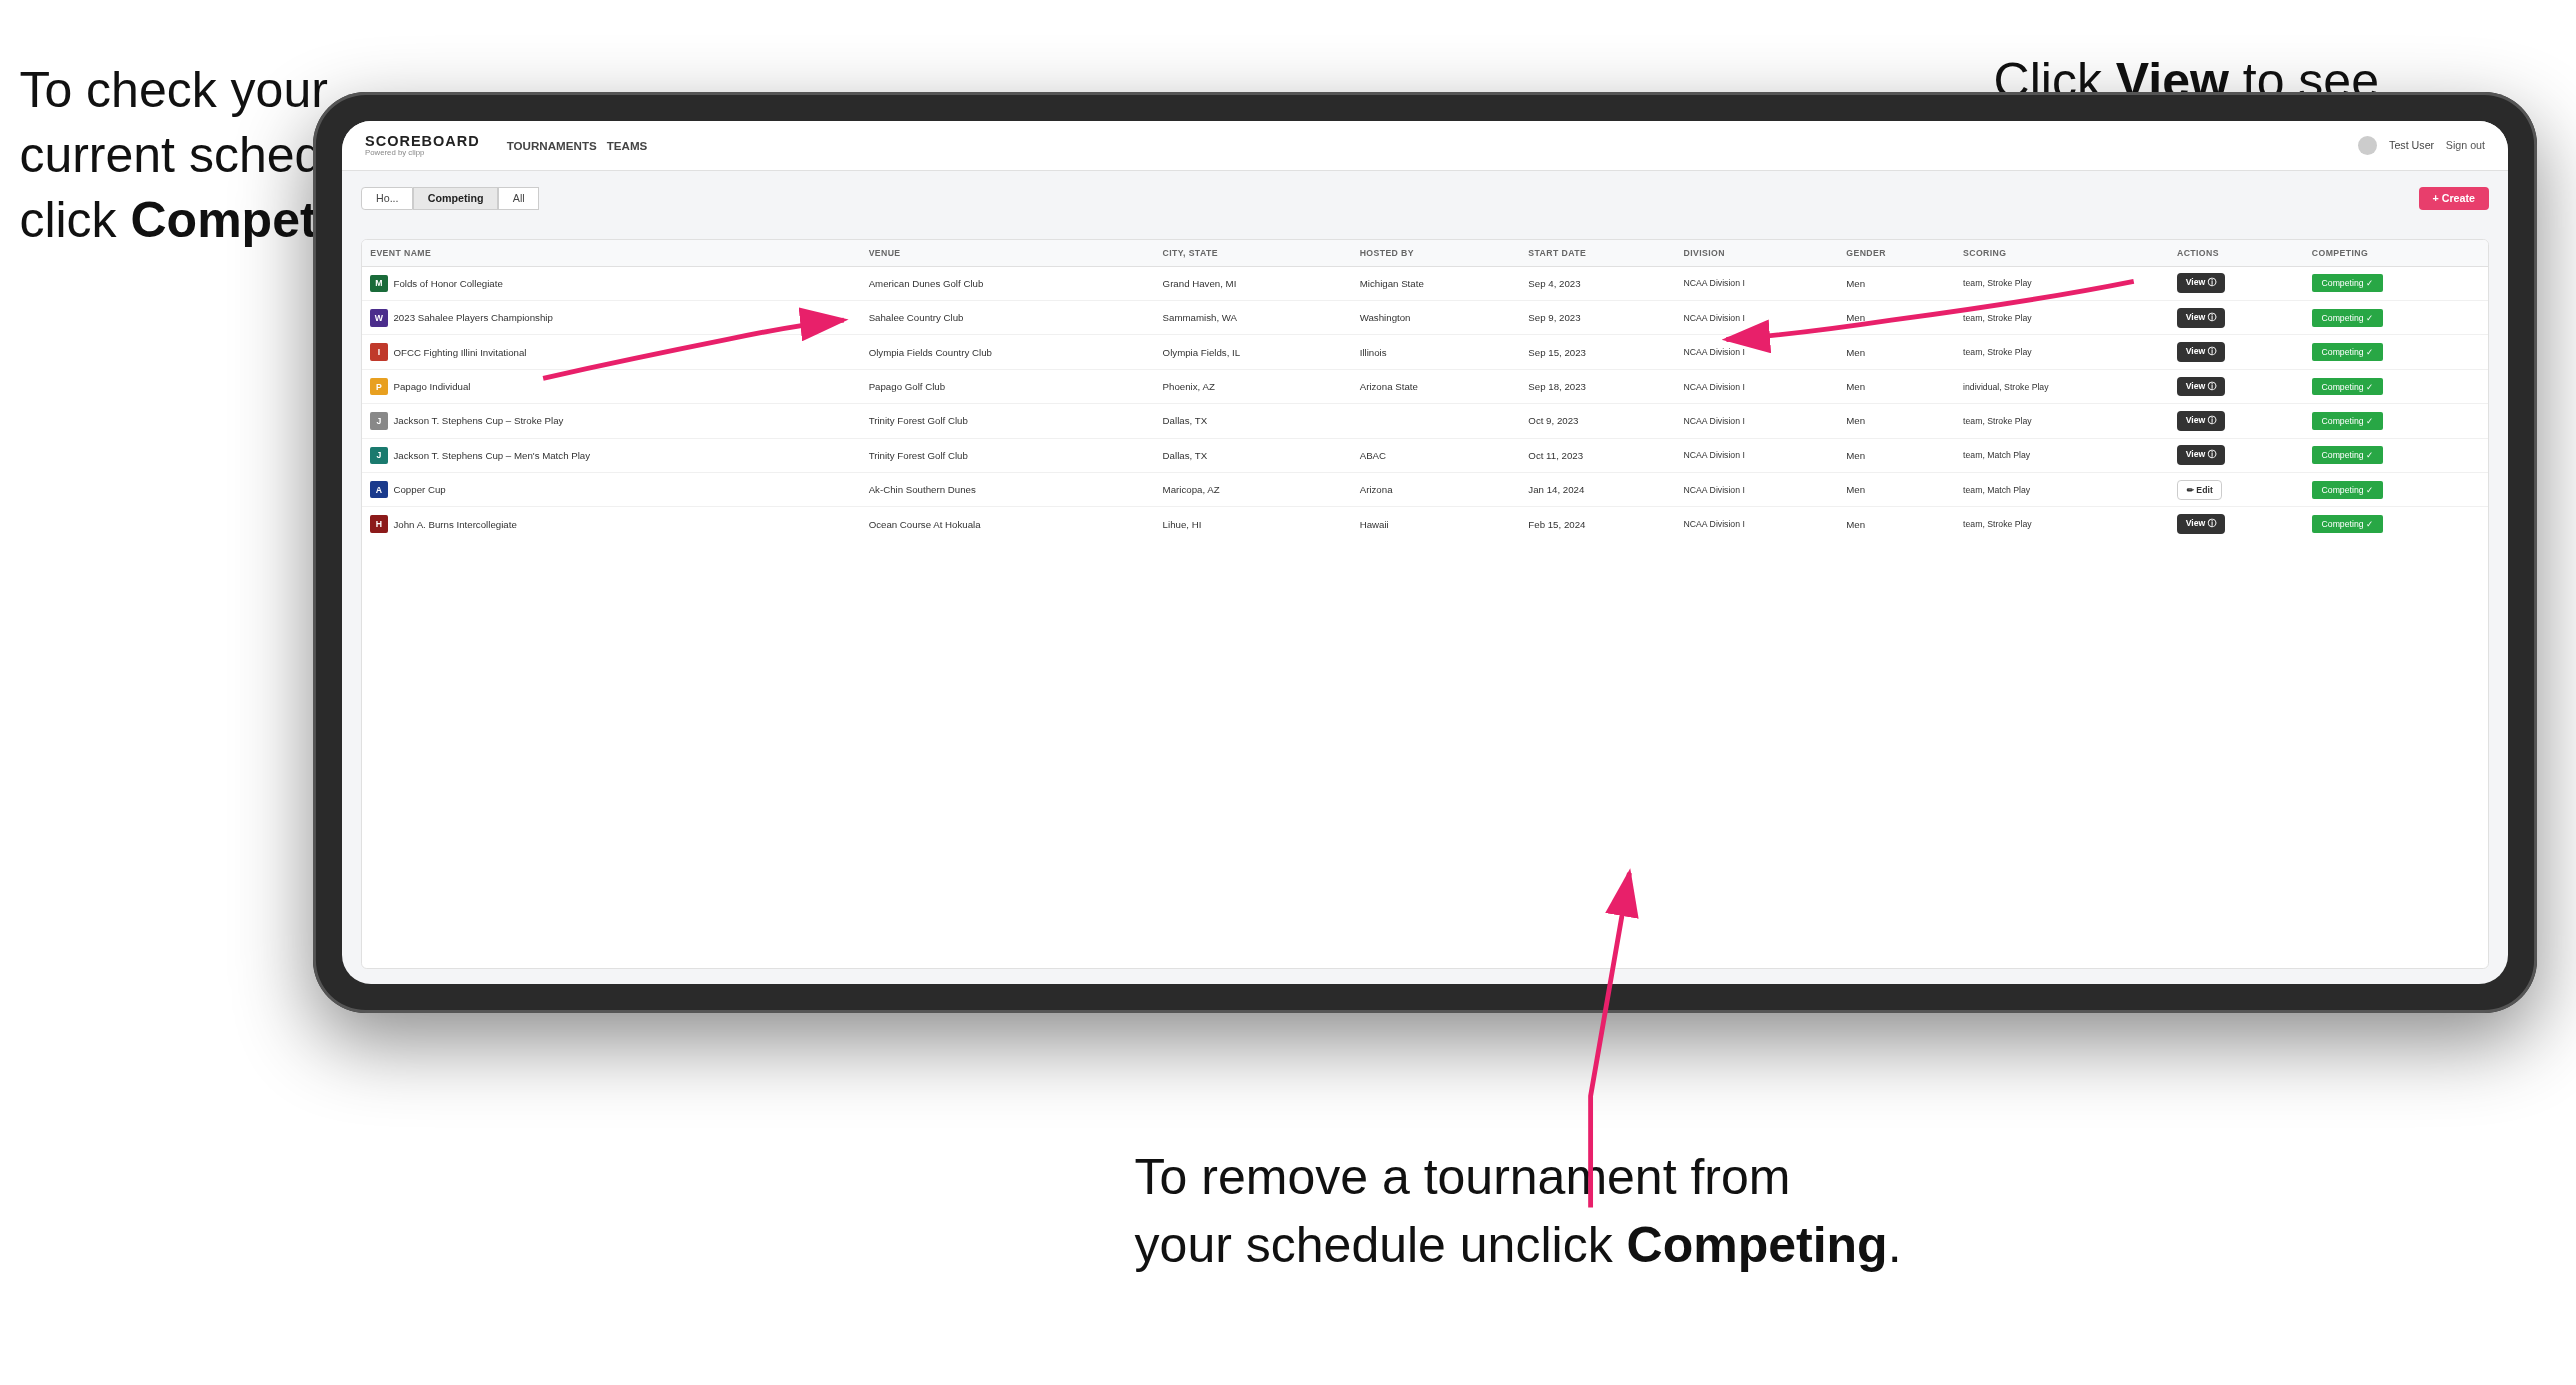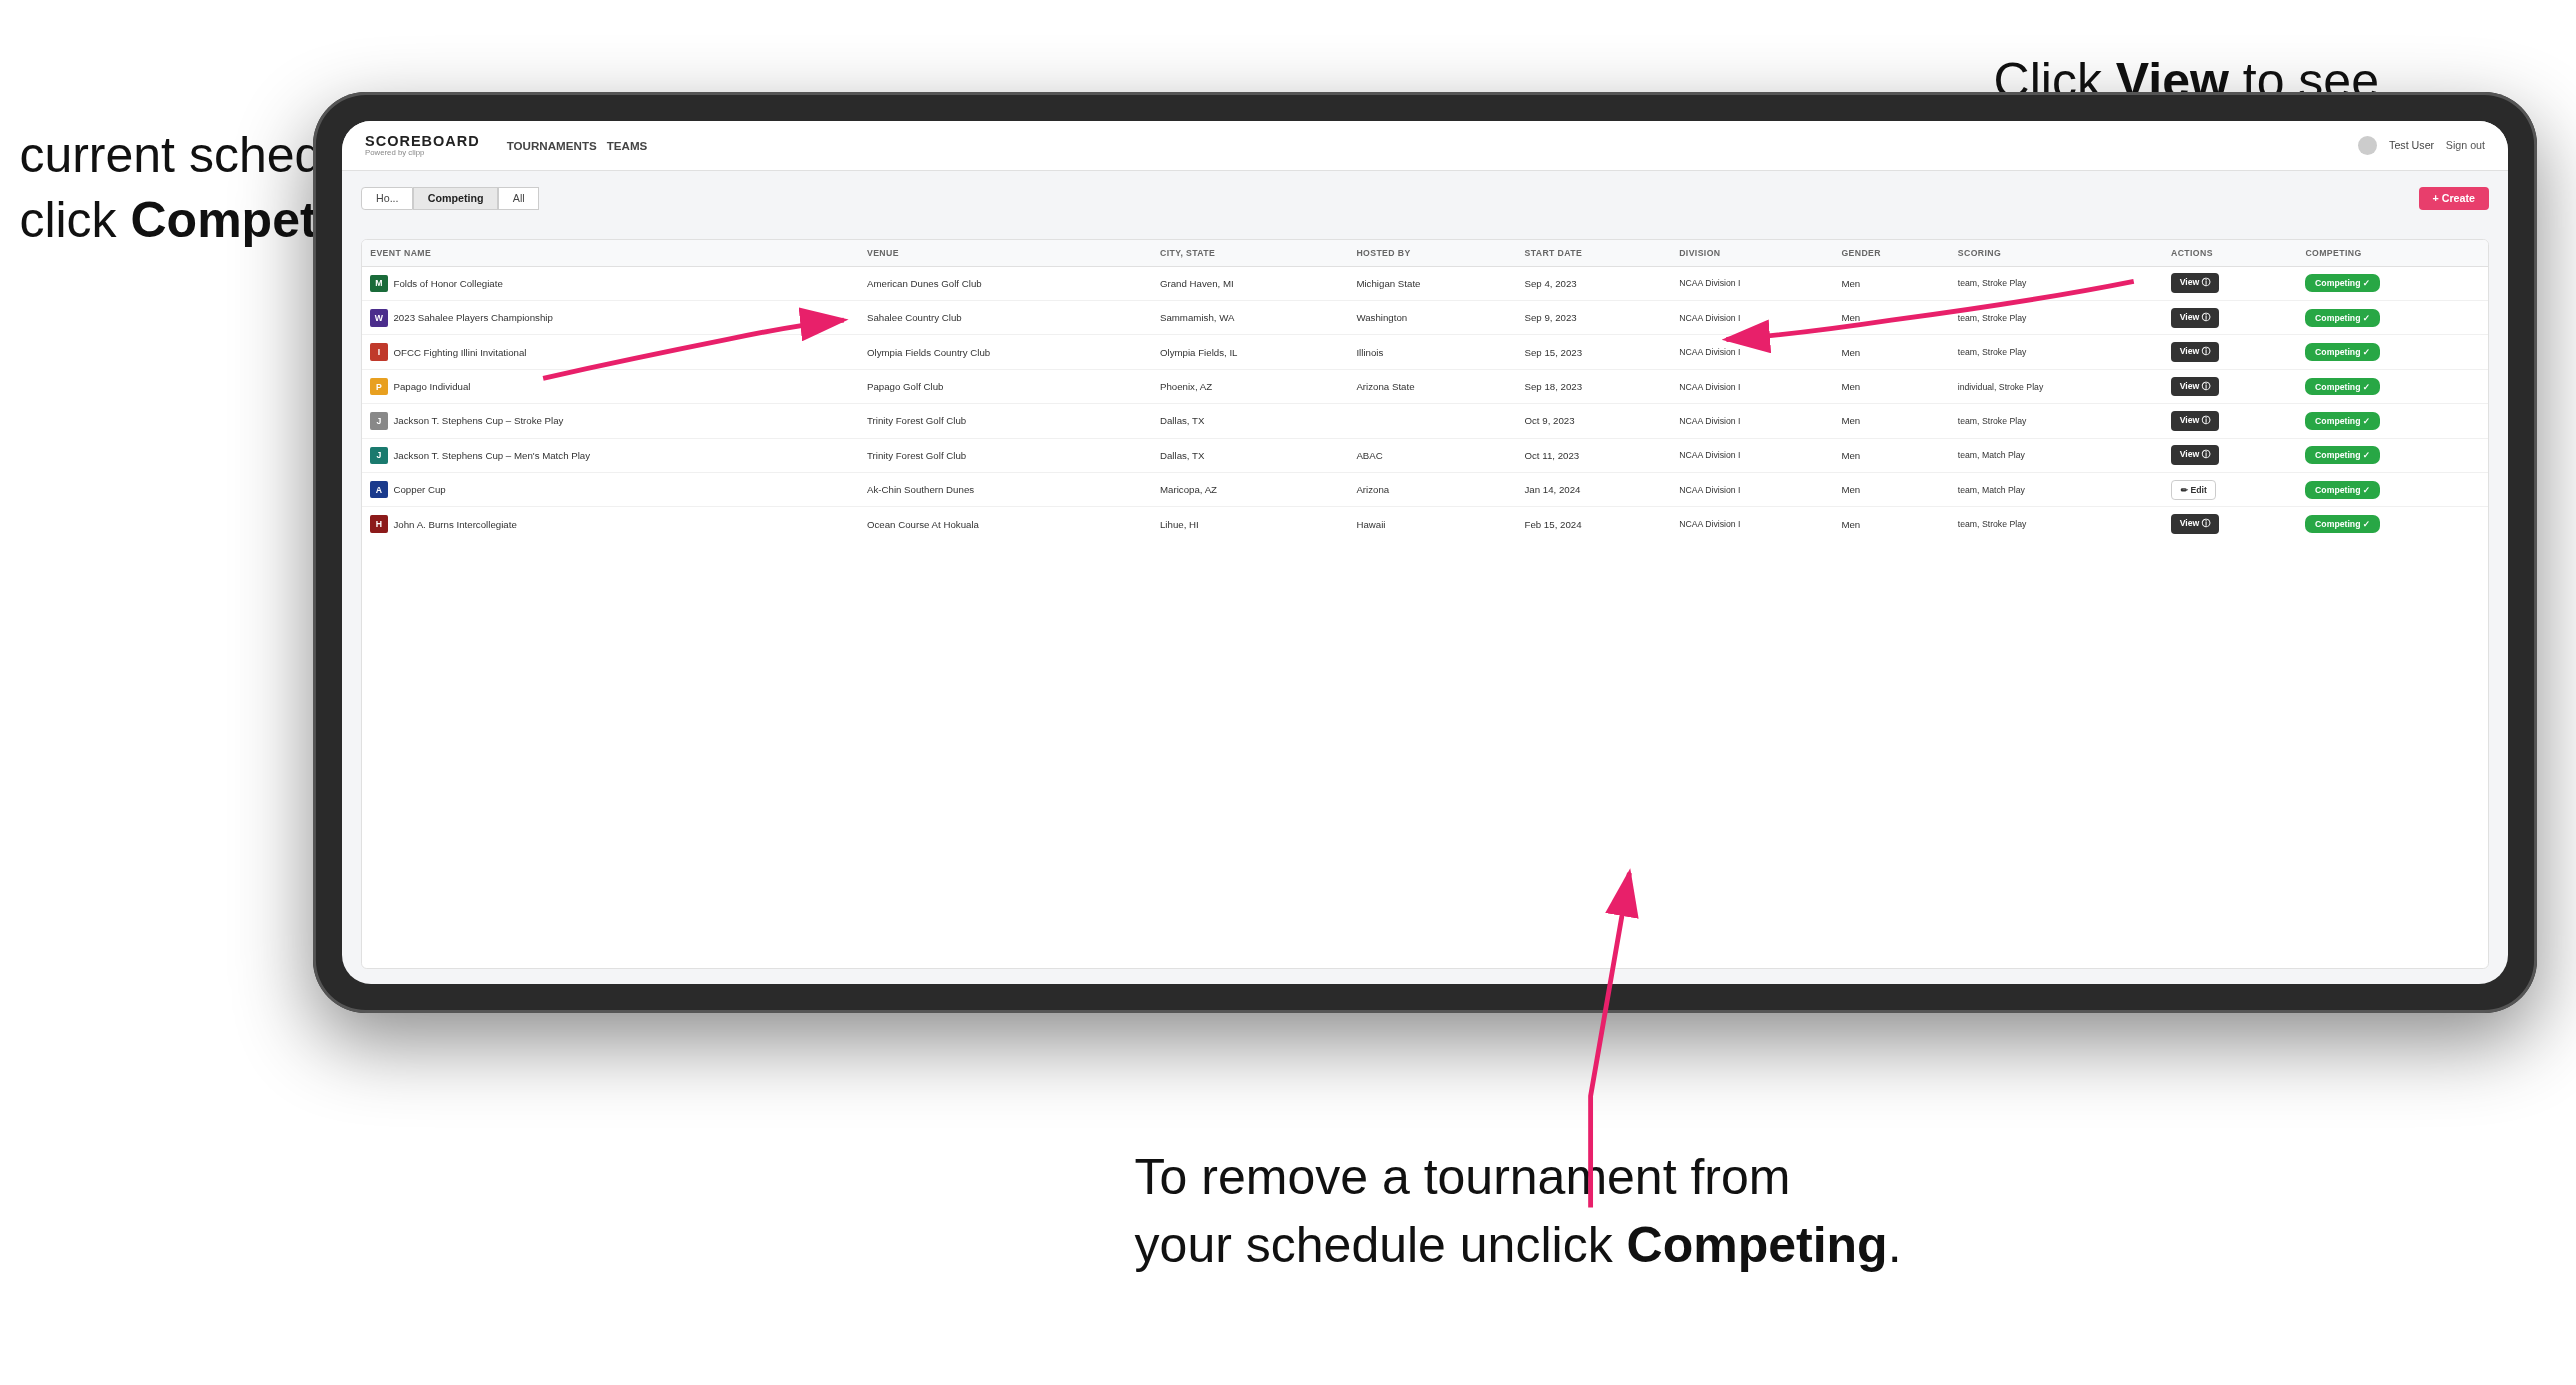--- a/index.html
+++ b/index.html
@@ -262,23 +262,23 @@
       display: inline-flex;
       align-items: center;
       gap: 3.9px;
       white-space: nowrap;
     }
     .competing-btn {
       background: #28a745;
       color: #fff;
       border: none;
       padding: 3.9px 9.7px;
-      border-radius: 7px;
+      border-radius: 2px;
       font-size: 8.7px;
-      font-weight: 700;
+      font-weight: 400;
       cursor: pointer;
       display: inline-flex;
       align-items: center;
       gap: 3.9px;
       white-space: nowrap;
     }
     .actions-cell {
       white-space: nowrap;
     }
     .competing-cell {
@@ -292,21 +292,21 @@
     .logo-yellow { background: #e8a020; }
     .logo-gray { background: #888; }
     .logo-teal { background: #1a7a6e; }
     .logo-blue { background: #1a3a8c; }
     .logo-maroon { background: #8c1a1a; }
   </style>
 </head>
 <body>
 
 <div class="annotation-top-left">
-  <br>
+  <span>To check your</span><br>
   <span>current schedule,</span><br>
   <span>click </span><strong>Competing</strong><span>.</span>
 </div>
 
 <div class="annotation-top-right">
   <span>Click <strong>View</strong> to see<br>tournament<br><strong>Details</strong><span>, </span><strong>Teams</strong><span>,</span><br><strong>Course Setup</strong><br><span>and </span><strong>Leaderboards</strong><span>.</span></span>
 </div>
 
 <div class="annotation-bottom">
   <span>To remove a tournament from</span><br>

